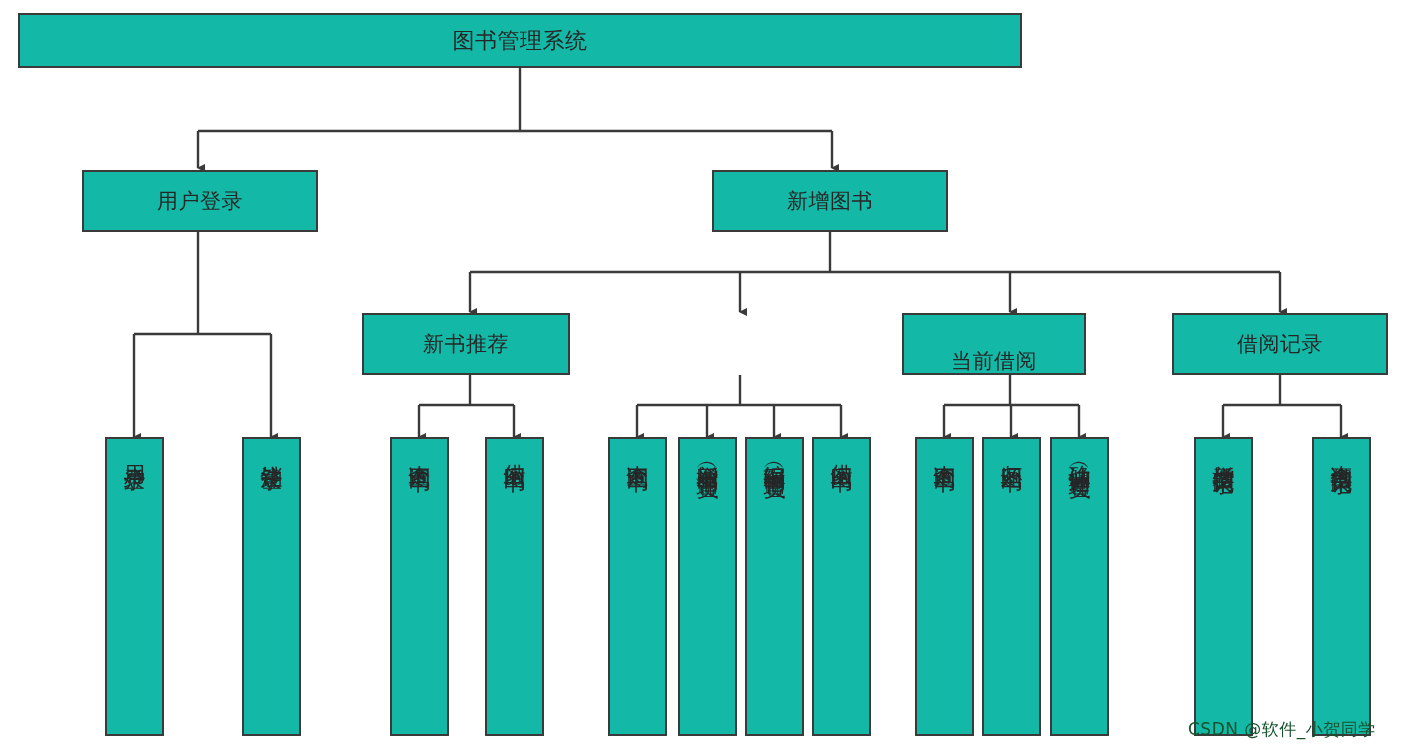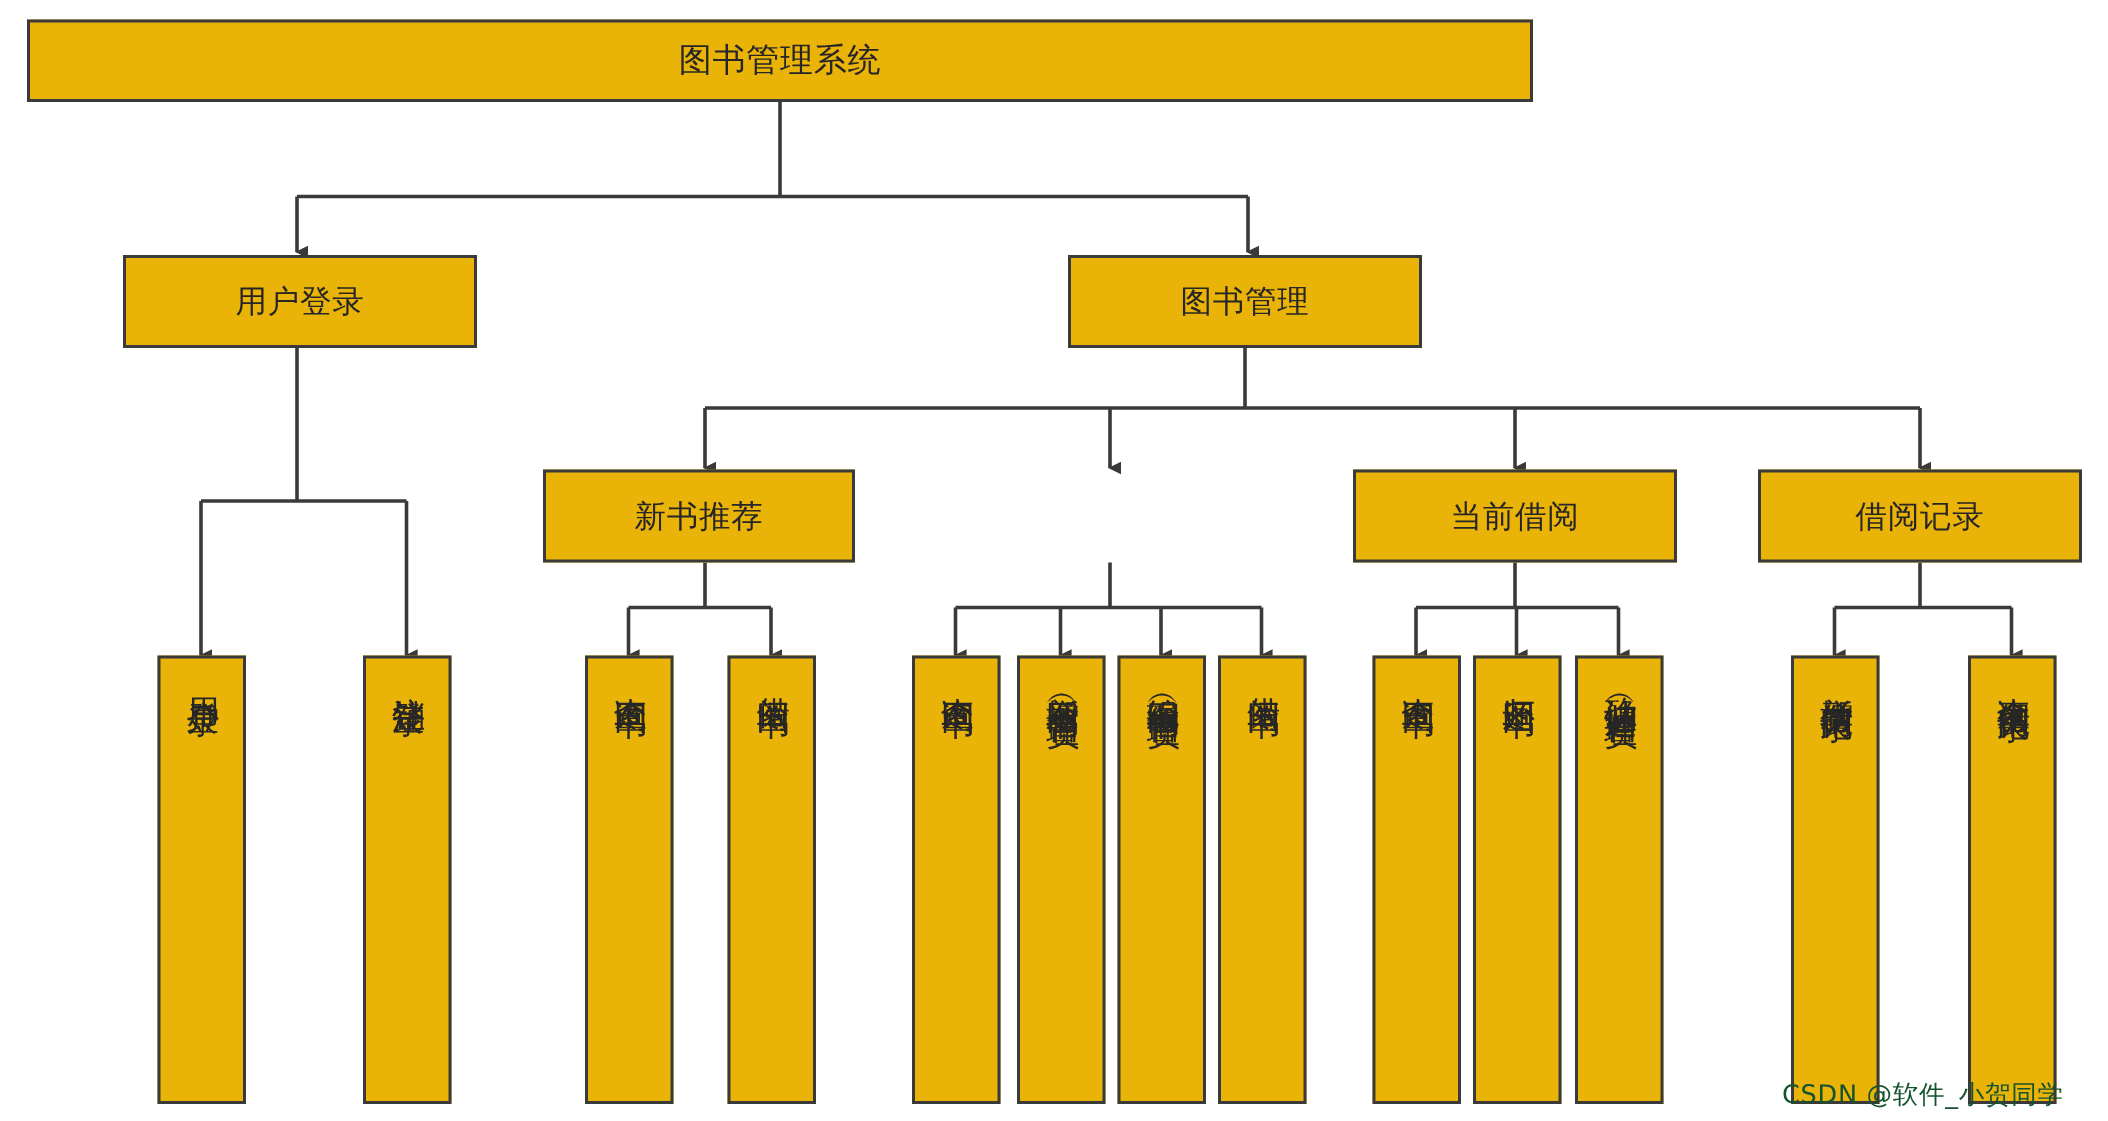--- a/index.html
+++ b/index.html
@@ -22,21 +22,21 @@
     position: absolute;
     left: 0;
     top: 0;
     width: 1405px;
     height: 747px;
     pointer-events: none;
   }
   .node {
     position: absolute;
     box-sizing: border-box;
-    background: #eab308;
+    background: #14b8a6;
     border: 2px solid #3a3a3a;
     color: #262626;
     display: flex;
     align-items: center;
     justify-content: center;
     z-index: 2;
   }
   .node .label {
     display: block;
     text-align: center;
@@ -132,27 +132,27 @@
   </svg>
 
   <div class="node horiz root" style="left:18px; top:13px; width:1004px; height:55px;">
     <span class="label">图书管理系统</span>
   </div>
 
   <div class="node horiz" style="left:82px; top:170px; width:236px; height:62px;">
     <span class="label">用户登录</span>
   </div>
   <div class="node horiz" style="left:712px; top:170px; width:236px; height:62px;">
-    <span class="label">图书管理</span>
+    <span class="label">新增图书</span>
   </div>
 
   <div class="node horiz" style="left:362px; top:313px; width:208px; height:62px;">
     <span class="label">新书推荐</span>
   </div>
-  <div class="node horiz" style="left:902px; top:313px; width:216px; height:62px;">
+  <div class="node horiz" style="left:902px; top:313px; width:184px; height:62px;align-items:flex-end;">
     <span class="label">当前借阅</span>
   </div>
   <div class="node horiz" style="left:1172px; top:313px; width:216px; height:62px;align-items:center;">
     <span class="label">借阅记录</span>
   </div>
 
   <div class="node vert" style="left:105px; top:437px; width:59px; height:299px;">
     <span class="label">用户登录</span>
   </div>
   <div class="node vert" style="left:242px; top:437px; width:59px; height:299px;">

